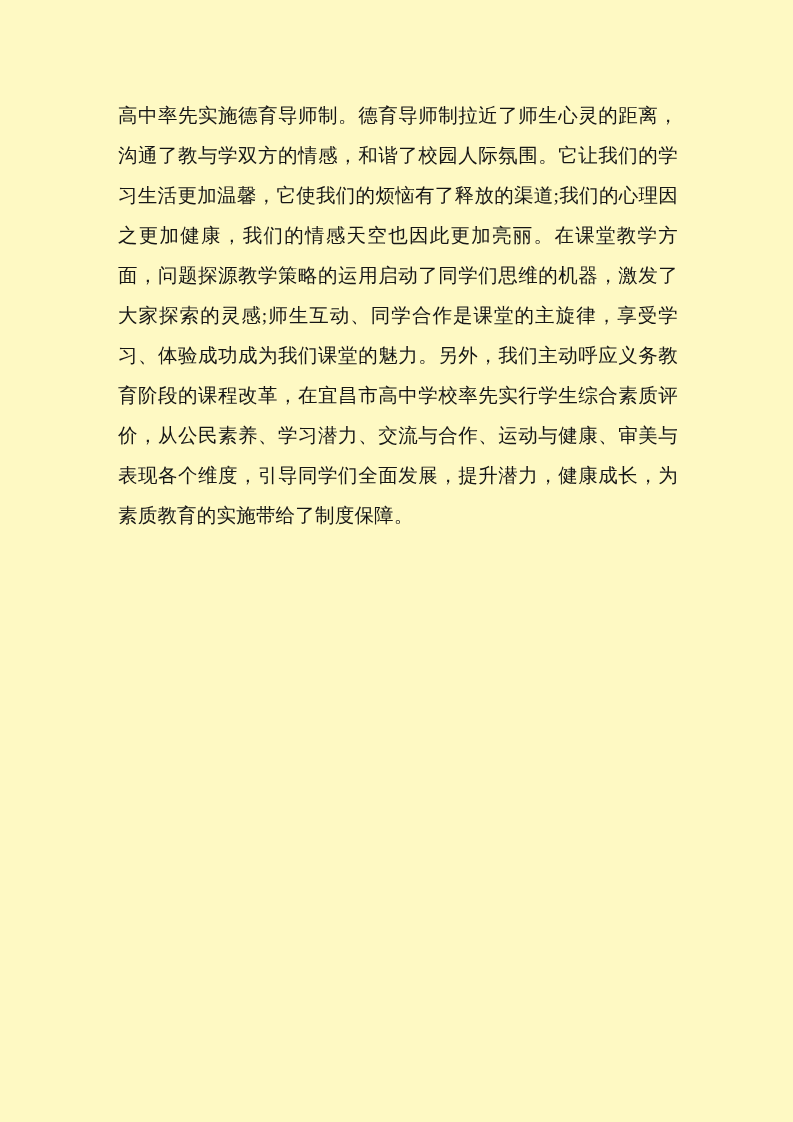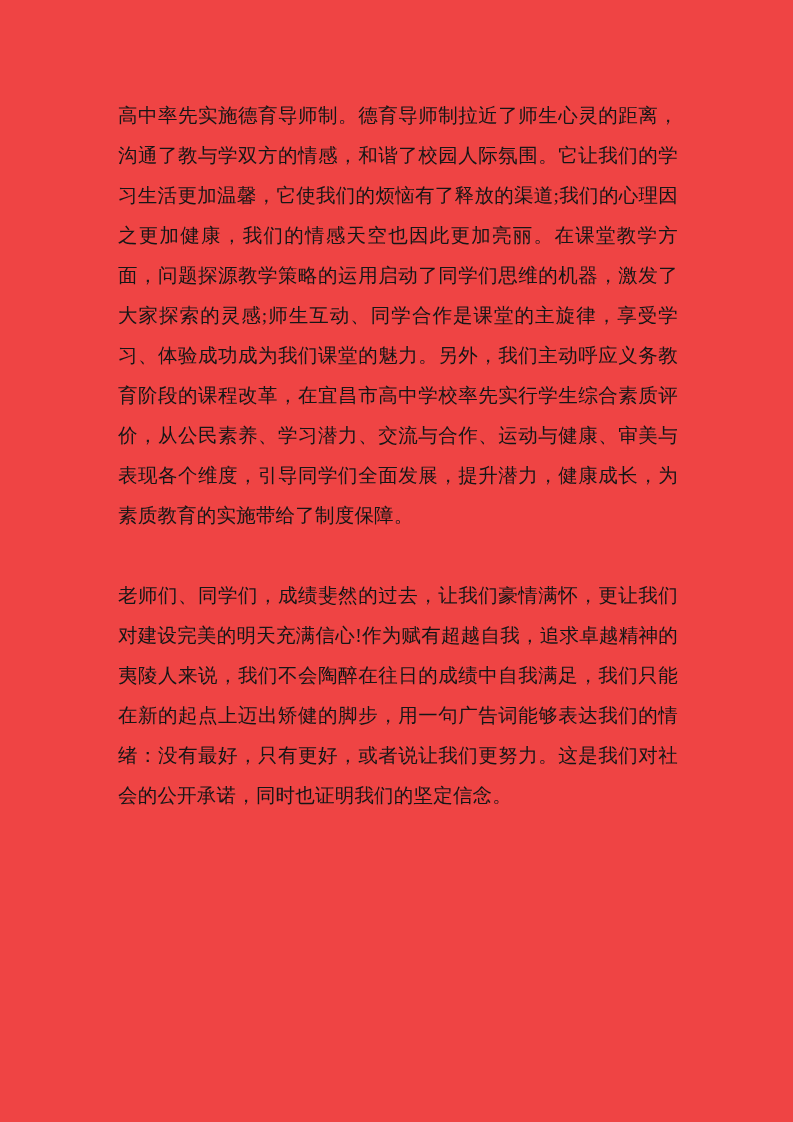--- a/index.html
+++ b/index.html
@@ -13,21 +13,21 @@
     font-family: "Liberation Serif", "DejaVu Serif", serif;
     color: #1a1a1a;
     overflow: hidden;
   }
   .page {
     position: relative;
     width: 793px;
     height: 1122px;
     box-sizing: border-box;
     padding: 96px 118px 0 118px;
-    background: #ef4444;
+    background: #fef9c3;
   }
   .doc-body {
     width: 560px;
   }
   .para {
     margin: 0;
     font-size: 19.5px;
     line-height: 40px;
     text-align: justify;
     text-justify: inter-ideograph;
@@ -38,15 +38,14 @@
   .para + .para {
     margin-top: 40px;
   }
 </style>
 </head>
 <body>
 
 <div class="page">
   <div class="doc-body">
     <p class="para">高中率先实施德育导师制。德育导师制拉近了师生心灵的距离，沟通了教与学双方的情感，和谐了校园人际氛围。它让我们的学习生活更加温馨，它使我们的烦恼有了释放的渠道;我们的心理因之更加健康，我们的情感天空也因此更加亮丽。在课堂教学方面，问题探源教学策略的运用启动了同学们思维的机器，激发了大家探索的灵感;师生互动、同学合作是课堂的主旋律，享受学习、体验成功成为我们课堂的魅力。另外，我们主动呼应义务教育阶段的课程改革，在宜昌市高中学校率先实行学生综合素质评价，从公民素养、学习潜力、交流与合作、运动与健康、审美与表现各个维度，引导同学们全面发展，提升潜力，健康成长，为素质教育的实施带给了制度保障。</p>
-    <p class="para">老师们、同学们，成绩斐然的过去，让我们豪情满怀，更让我们对建设完美的明天充满信心!作为赋有超越自我，追求卓越精神的夷陵人来说，我们不会陶醉在往日的成绩中自我满足，我们只能在新的起点上迈出矫健的脚步，用一句广告词能够表达我们的情绪：没有最好，只有更好，或者说让我们更努力。这是我们对社会的公开承诺，同时也证明我们的坚定信念。</p>
   </div>
 </div>
 
 </body></html>

